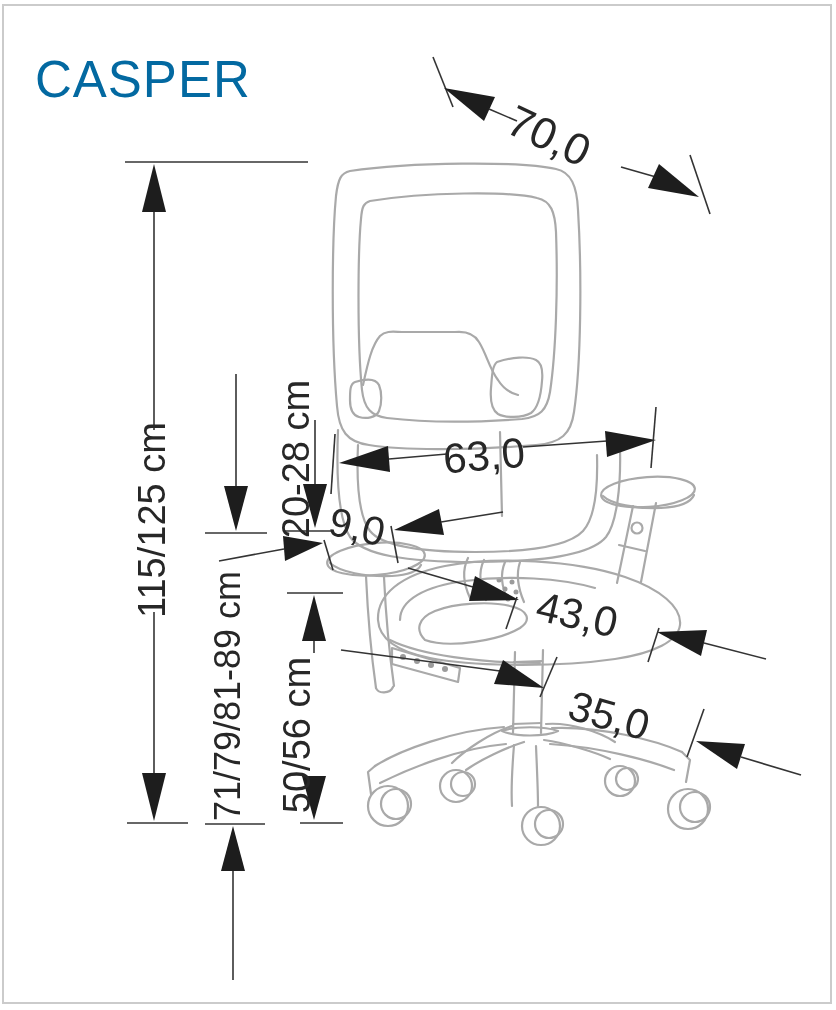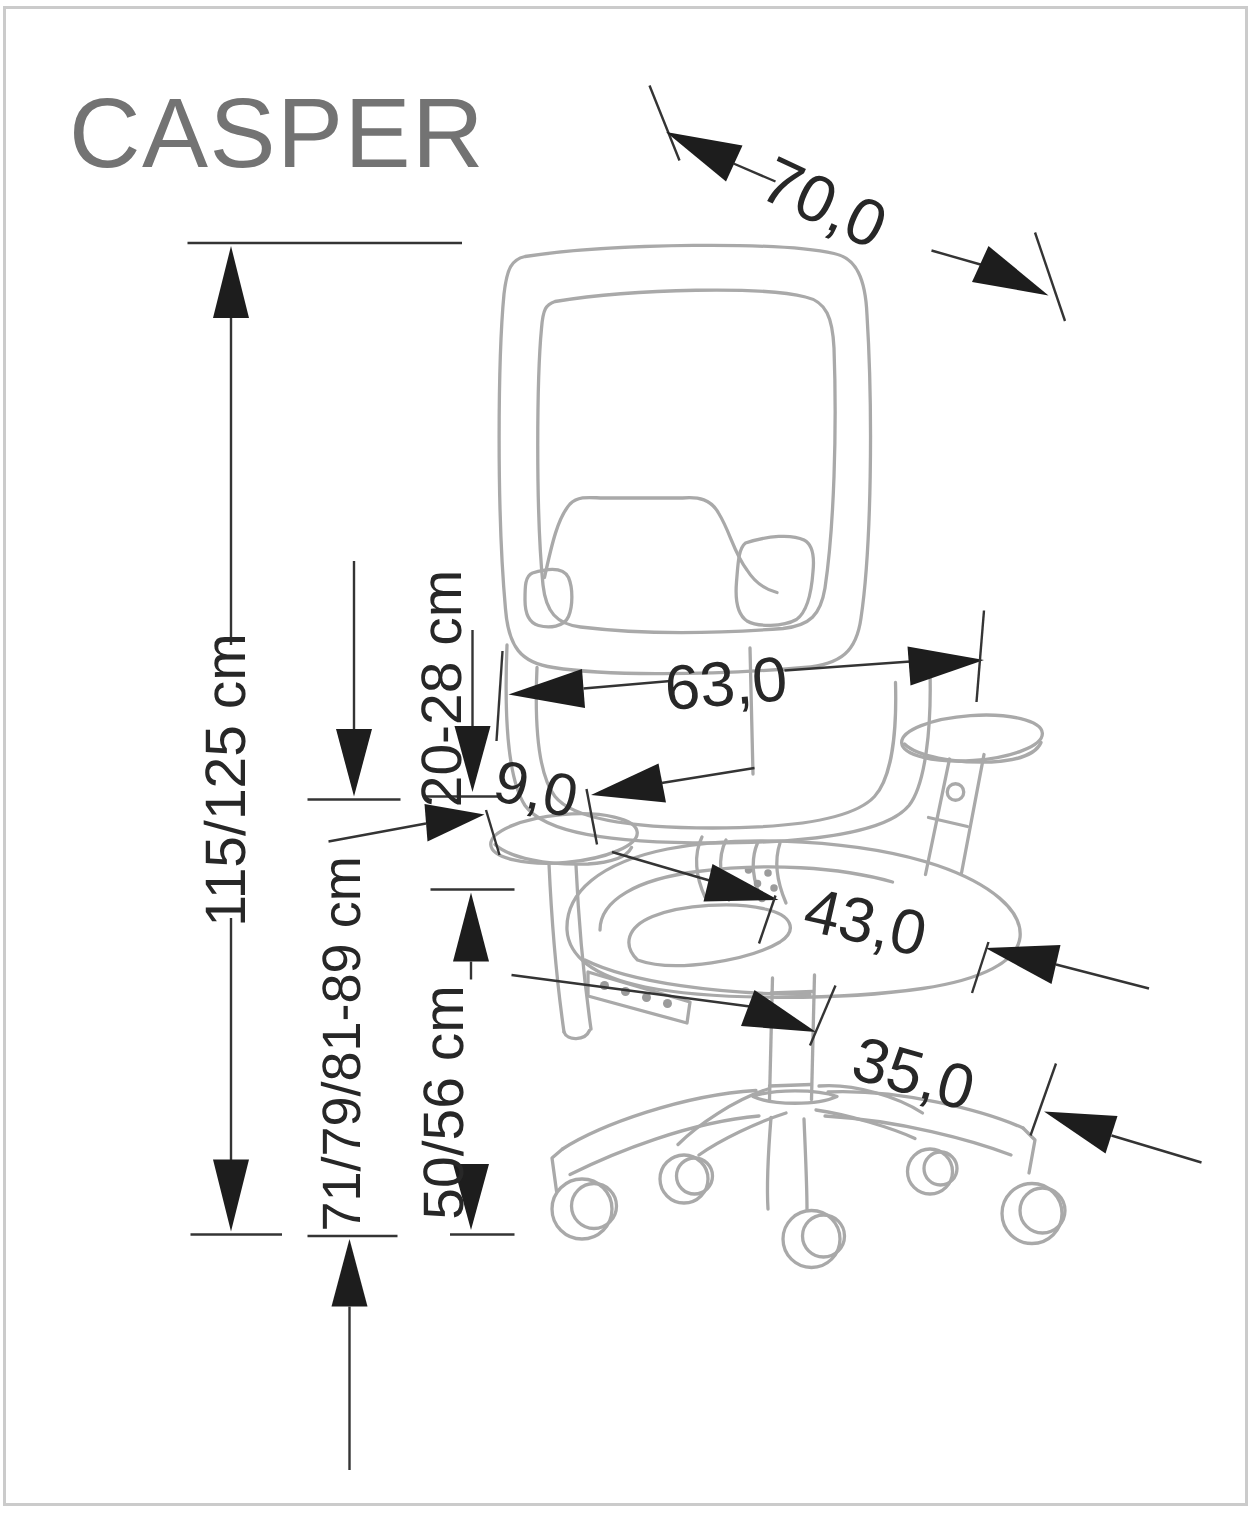--- a/index.html
+++ b/index.html
@@ -12,24 +12,24 @@
   }
   .frame-border{
     position:absolute;
     left:2px;top:4px;right:4px;bottom:6px;
     border:2px solid #cbcbcb;
     pointer-events:none;
   }
   .drawing-svg{position:absolute;left:0;top:0;}
   .product-title{
     position:absolute;
-    left:46px;top:50px;
-    font-size:66px;
+    left:35px;top:50px;
+    font-size:51px;
     letter-spacing:1px;
-    color:#737373;
+    color:#0369a1;
     white-space:nowrap;
   }
   .dim-label{
     position:absolute;
     color:#272727;
     white-space:nowrap;
     transform-origin:center center;
   }
   
   .chair path,.chair line,.chair ellipse,.chair circle{

